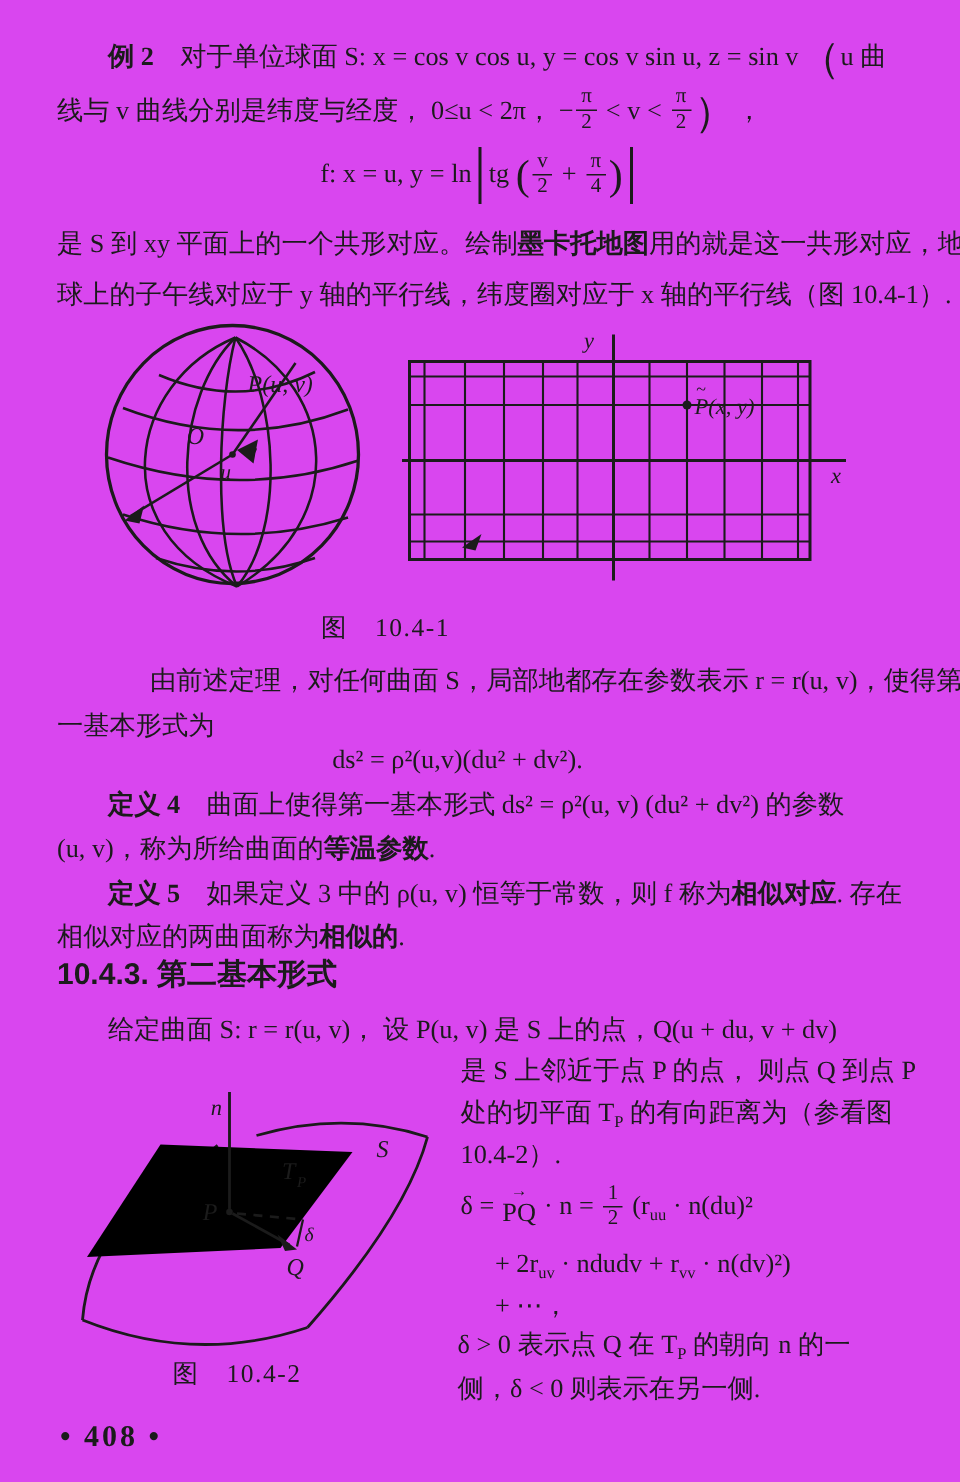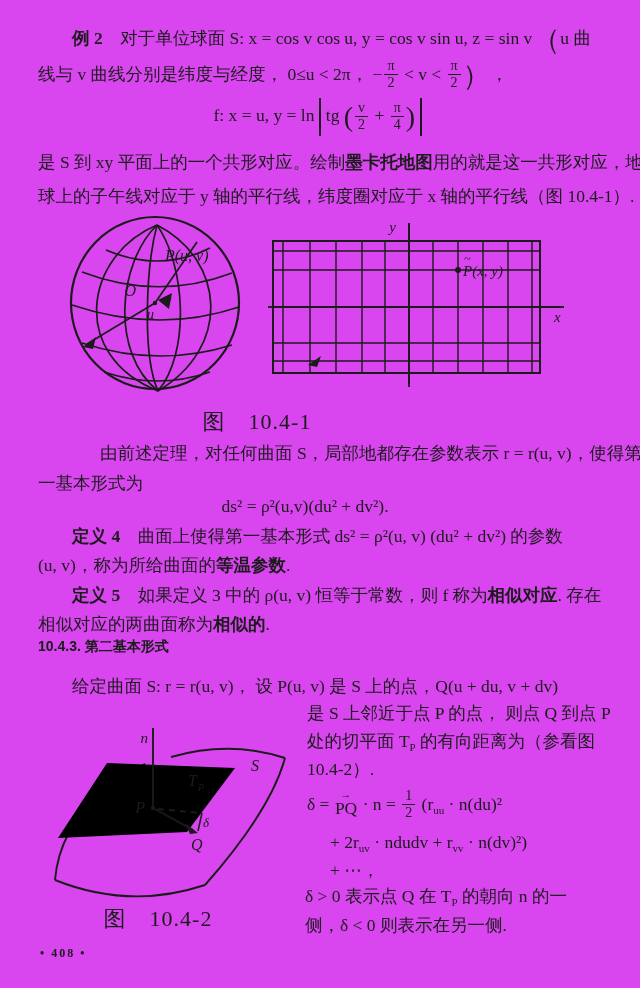--- a/index.html
+++ b/index.html
@@ -1,37 +1,37 @@
 <!DOCTYPE html>
 <html><head>
 <meta charset="utf-8">
 <style>
   html,body{margin:0;padding:0;background:#d8d8d8;}
   .page{position:relative;width:640px;height:988px;background:#d946ef;color:#1b1b1b;
         font-family:"Liberation Serif","DejaVu Serif",serif;overflow:hidden;}
   .ln{position:absolute;white-space:nowrap;font-size:17.5px;line-height:1.25;}
   .b{font-weight:bold;}
   .ctr{text-align:center;}
-  .hd{font-size:14px;font-weight:bold;font-family:"Liberation Sans","DejaVu Sans",sans-serif;}
-  .cap{font-size:22px;letter-spacing:1px;}
+  .hd{font-size:20px;font-weight:bold;font-family:"Liberation Sans","DejaVu Sans",sans-serif;}
+  .cap{font-size:17px;letter-spacing:1px;}
   .frac{display:inline-block;text-align:center;vertical-align:middle;line-height:1;font-size:14px;
         margin:0 2px;position:relative;top:-1px;}
   .frac .fn{display:block;border-bottom:1.3px solid #1b1b1b;padding:0 3px 1px;}
   .frac .fd{display:block;padding-top:1px;}
   .bigp{font-size:28px;vertical-align:-5px;}
   .abar{display:inline-block;width:1.4px;height:38px;background:#1b1b1b;vertical-align:middle;margin:0 5px;}
   .sb{font-size:11px;vertical-align:-4px;}
   .vec{display:inline-block;text-align:center;vertical-align:-4px;line-height:1;margin:0 1px;}
   .vec .ar{display:block;font-size:11px;line-height:6px;height:8px;}
   .vec .vb{display:block;line-height:18px;text-align:center;}
   .fig{position:absolute;}
   svg line, svg path, svg rect, svg ellipse, svg circle{stroke:#1b1b1b;fill:none;}
   svg .fill{fill:#1b1b1b;stroke:none;}
   svg text{font-family:"Liberation Serif","DejaVu Serif",serif;font-style:italic;fill:#1b1b1b;stroke:none;}
-  .footer{font-size:12px;font-weight:bold;letter-spacing:2px;}
+  .footer{font-size:20px;font-weight:bold;letter-spacing:2px;}
 </style>
 </head>
 <body>
 
 <div class="page">
 
   <div class="ln" style="top:22px;left:72px;">
     <span class="b">例 2</span><span>　对于单位球面  </span><span>S: x = cos v cos u,  y = cos v sin u,  z = sin v</span><span class="bigp">（</span><span>u 曲</span>
   </div>
   <div class="ln" style="top:58px;left:38px;">

